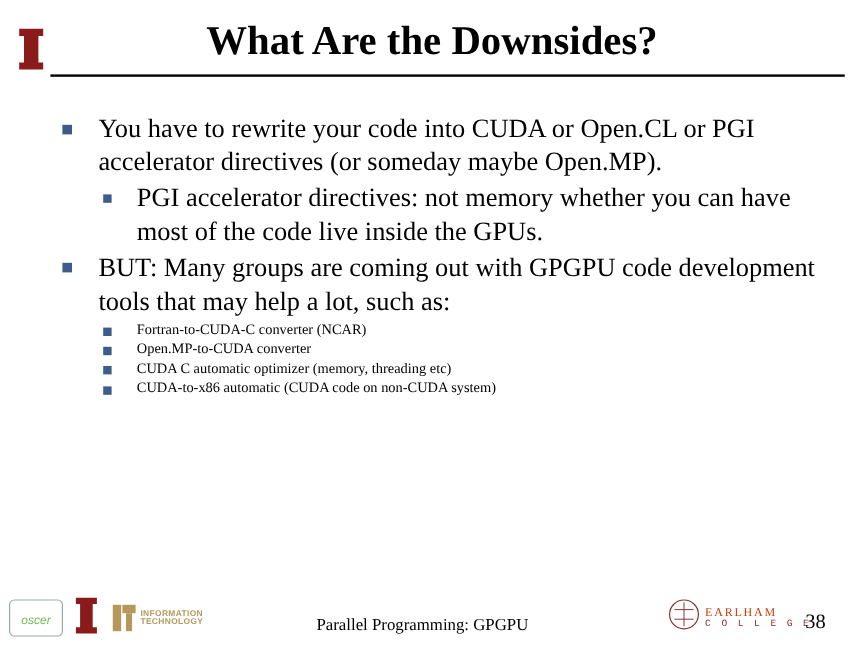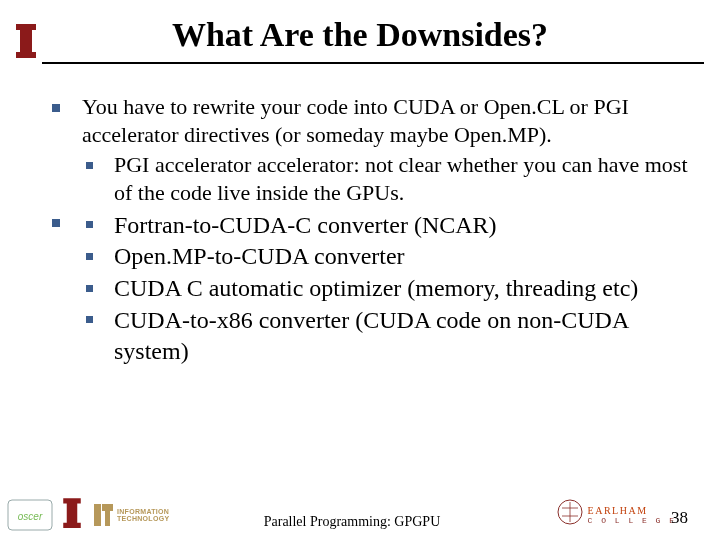--- a/index.html
+++ b/index.html
@@ -13,21 +13,21 @@
   .logo-ou-top { position: absolute; top: 22px; left: 10px; }
   .title-wrap { padding-top: 16px; text-align: center; }
   .title { font-size: 34px; font-weight: bold; }
   .title-rule { margin: 8px 0 0 42px; width: 662px; height: 2px; background: #000; }
   .body {
     position: absolute; top: 80px; left: 52px; right: 20px;
     font-size: 22px; line-height: 1.28; margin-top: 13px;
   }
   .bullet1 { position: relative; padding-left: 30px; margin-bottom: 2px; }
   .bullet2 { position: relative; padding-left: 62px; margin-bottom: 1px; }
-  .bullet2.sm { font-size: 24px; line-height: 1.28; }
+  .bullet2.sm { font-size: 12px; line-height: 1.28; }
   .sq {
     position: absolute; left: 0; top: 0.48em;
     width: 8px; height: 8px; background: #3b5c8c;
   }
   .bullet2 .sq { left: 34px; width: 7px; height: 7px; }
   .footer {
     position: absolute; left: 0; right: 0; bottom: 4px; height: 52px;
   }
   .footer-center {
     position: absolute; left: 0; right: 16px; bottom: 6px;
@@ -63,41 +63,42 @@
   <div class="title-rule"></div>
 
   <div class="body">
 
     <div class="bullet1">
       <span class="sq"></span>
       <span>You have to rewrite your code into CUDA or Open.CL or PGI accelerator directives (or someday maybe Open.MP).</span>
     </div>
     <div class="bullet2">
       <span class="sq"></span>
-      <span>PGI accelerator accelerator: not clear whether you can have most of the code live inside the GPUs.</span>
+      <span>PGI accelerator directives: not memory whether you can have most of the code live inside the GPUs.</span>
     </div>
 
     <div class="bullet1">
       <span class="sq"></span>
+      <span>BUT: Many groups are coming out with GPGPU code development tools that may help a lot, such as:</span>
     </div>
     <div class="bullet2 sm">
       <span class="sq"></span>
       <span>Fortran-to-CUDA-C converter (NCAR)</span>
     </div>
     <div class="bullet2 sm">
       <span class="sq"></span>
       <span>Open.MP-to-CUDA converter</span>
     </div>
     <div class="bullet2 sm">
       <span class="sq"></span>
       <span>CUDA C automatic optimizer (memory, threading etc)</span>
     </div>
     <div class="bullet2 sm">
       <span class="sq"></span>
-      <span>CUDA-to-x86 converter (CUDA code on non-CUDA system)</span>
+      <span>CUDA-to-x86 automatic (CUDA code on non-CUDA system)</span>
     </div>
 
   </div>
 
   <div class="footer">
 
     <div class="oscer-logo">
       <svg width="48" height="40" viewBox="0 0 48 40">
         <rect x="2" y="4" width="44" height="30" rx="4" fill="none" stroke="#9aa" stroke-width="1"></rect>
         <text x="24" y="24" text-anchor="middle" font-family="Arial" font-size="10" fill="#7b5" font-style="italic">oscer</text>

